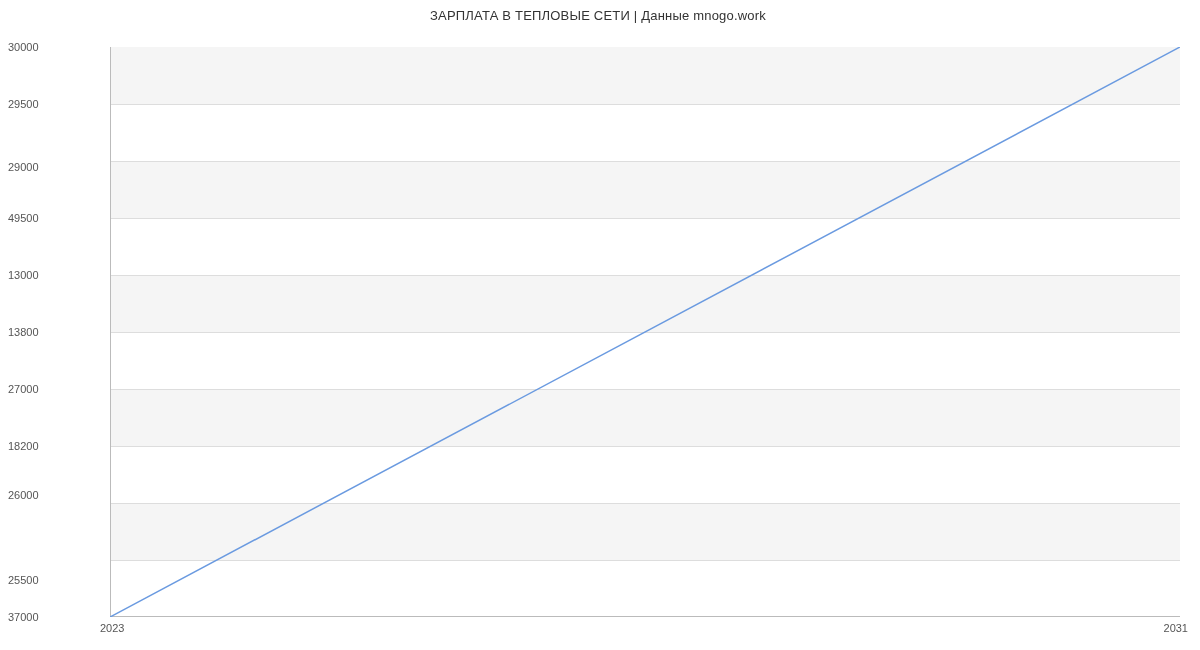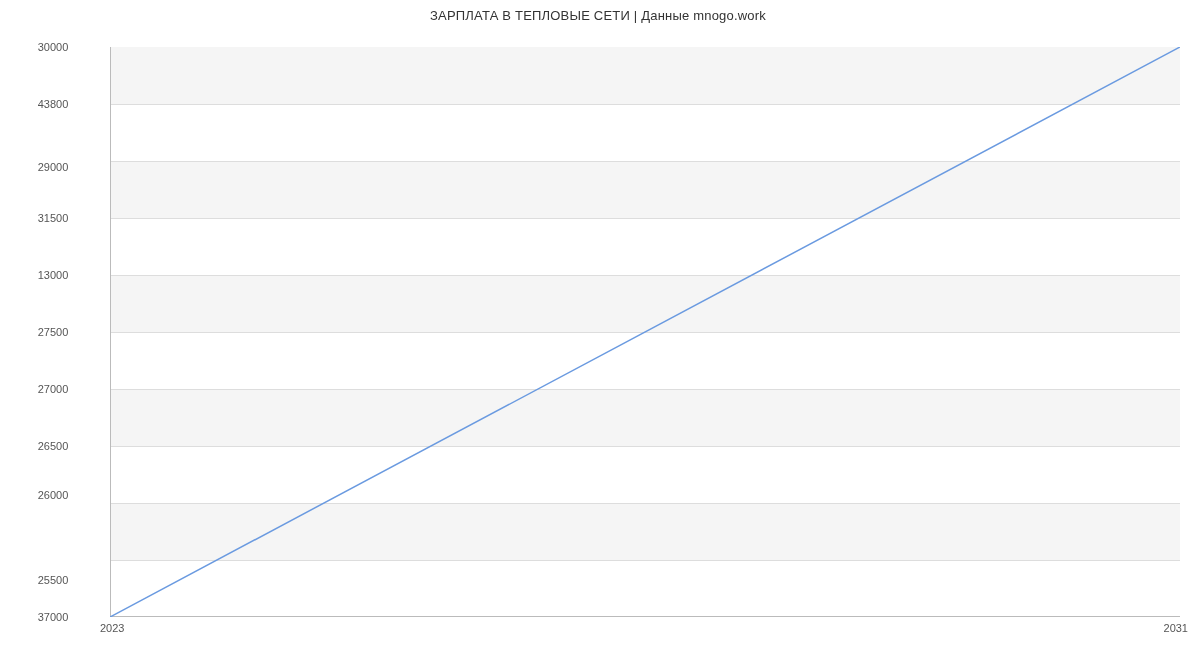--- a/index.html
+++ b/index.html
@@ -61,21 +61,21 @@
     left: 0;
     right: 0;
     bottom: 0;
     height: 0;
     border-top: 1px solid #bbbbbb;
   }
   .ytick-label {
     position: absolute;
     right: 1098px; 
     width: 90px;
-    text-align: center;
+    text-align: left;
     font-size: 11px;
     color: #555555;
     transform: translateY(-50%);
   }
   .xtick-label {
     position: absolute;
     top: 622px;
     font-size: 11px;
     color: #555555;
   }
@@ -95,27 +95,27 @@
 </style>
 </head>
 <body>
 
 <div class="chart-wrap">
   <div class="title">ЗАРПЛАТА В   ТЕПЛОВЫЕ СЕТИ  | Данные mnogo.work</div>
 
   <div class="ytick-label" style="top:617px">37000</div>
   <div class="ytick-label" style="top:580px">25500</div>
   <div class="ytick-label" style="top:495px">26000</div>
-  <div class="ytick-label" style="top:446px">26500</div>
+  <div class="ytick-label" style="top:446px">18200</div>
   <div class="ytick-label" style="top:389px">27000</div>
-  <div class="ytick-label" style="top:332px">27500</div>
+  <div class="ytick-label" style="top:332px">13800</div>
   <div class="ytick-label" style="top:275px">13000</div>
-  <div class="ytick-label" style="top:218px">31500</div>
+  <div class="ytick-label" style="top:218px">49500</div>
   <div class="ytick-label" style="top:167px">29000</div>
-  <div class="ytick-label" style="top:104px">43800</div>
+  <div class="ytick-label" style="top:104px">29500</div>
   <div class="ytick-label" style="top:47px">30000</div>
 
   <div class="xtick-label" style="left:100px">2023</div>
   <div class="xtick-label" style="right:8px">2031</div>
 
   <div class="plot">
 
     <div class="band" style="top:0px;height:57px"></div>
     <div class="band" style="top:114px;height:57px"></div>
     <div class="band" style="top:228px;height:57px"></div>

